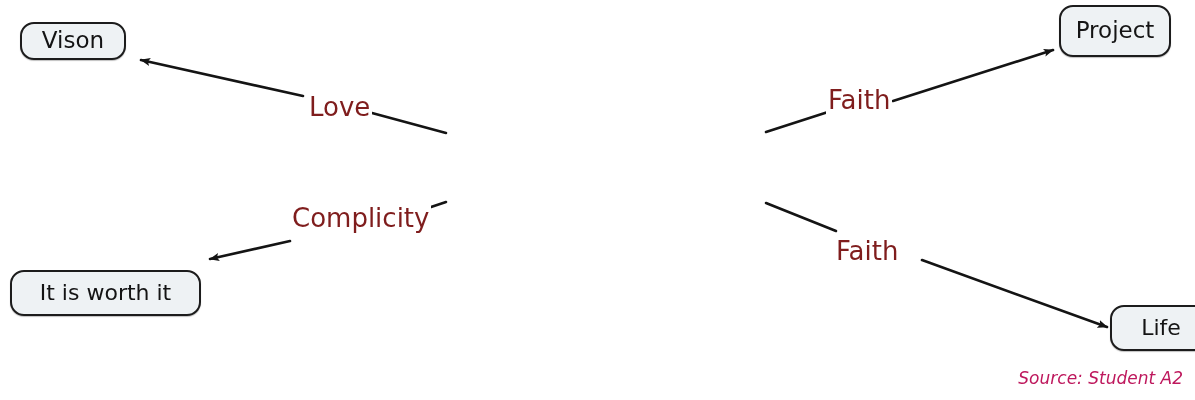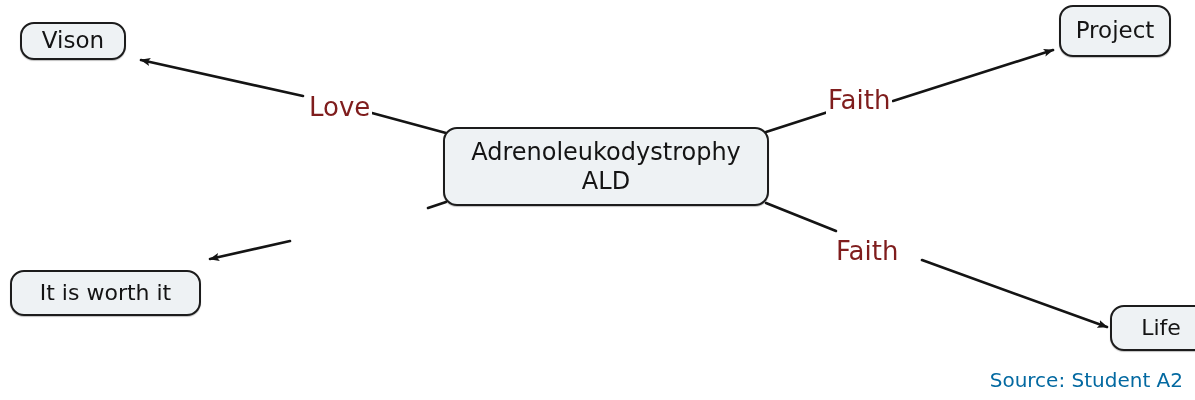--- a/index.html
+++ b/index.html
@@ -50,22 +50,23 @@
     font-family: "DejaVu Sans", sans-serif;
     font-size: 26px;
     background: #ffffff;
     padding: 0 2px;
     white-space: nowrap;
     line-height: 1.1;
   }
   .caption {
     position: absolute;
     font-family: "DejaVu Sans", sans-serif;
-    font-size: 20px;
-    color: #0369a1;
+    font-style: italic;
+    font-size: 17px;
+    color: #be185d;
     white-space: nowrap;
   }
   
   #node-vison        { left: 20px;   top: 22px;  width: 106px; height: 38px; font-size: 23px; }
   #node-center       { left: 443px;  top: 127px; width: 326px; height: 79px; font-size: 24px; }
   #node-project      { left: 1059px; top: 5px;   width: 112px; height: 52px; font-size: 23px; }
   #node-worth        { left: 10px;   top: 258px; width: 191px; height: 46px; font-size: 22px; margin-top: 12px; }
   #node-life         { left: 1110px; top: 305px; width: 102px;  height: 46px; font-size: 22px; }
   
   #label-love        { left: 307px;  top: 93px;  }
@@ -104,39 +105,36 @@
     <g>
       <line x1="766" y1="203" x2="836" y2="231" stroke="#141414" stroke-width="2.6" stroke-linecap="round"></line>
       <line x1="922" y1="260" x2="1107" y2="327" stroke="#141414" stroke-width="2.6" stroke-linecap="round" marker-end="url(#arrowhead)"></line>
     </g>
   </svg>
 
   <div class="node" id="node-vison">
     <span class="node-label">Vison</span>
   </div>
 
-  <div class="node" id="node-center">
-    <span class="node-label">Adrenoleukodystrophy
-ALD</span>
-  </div>
 
   <div class="node" id="node-project">
     <span class="node-label">Project</span>
   </div>
 
   <div class="node" id="node-worth">
     <span class="node-label">It is worth it</span>
   </div>
 
   <div class="node" id="node-life">
     <span class="node-label">Life</span>
   </div>
 
   <div class="edge-label" id="label-love">Love</div>
 
   <div class="edge-label" id="label-faith">Faith</div>
 
+  <div class="edge-label" id="label-complicity">Complicity</div>
 
   <div class="edge-label" id="label-family">Faith</div>
 
   <div class="caption" id="caption-source">Source: Student A2</div>
 
 </div>
 
 </body></html>

